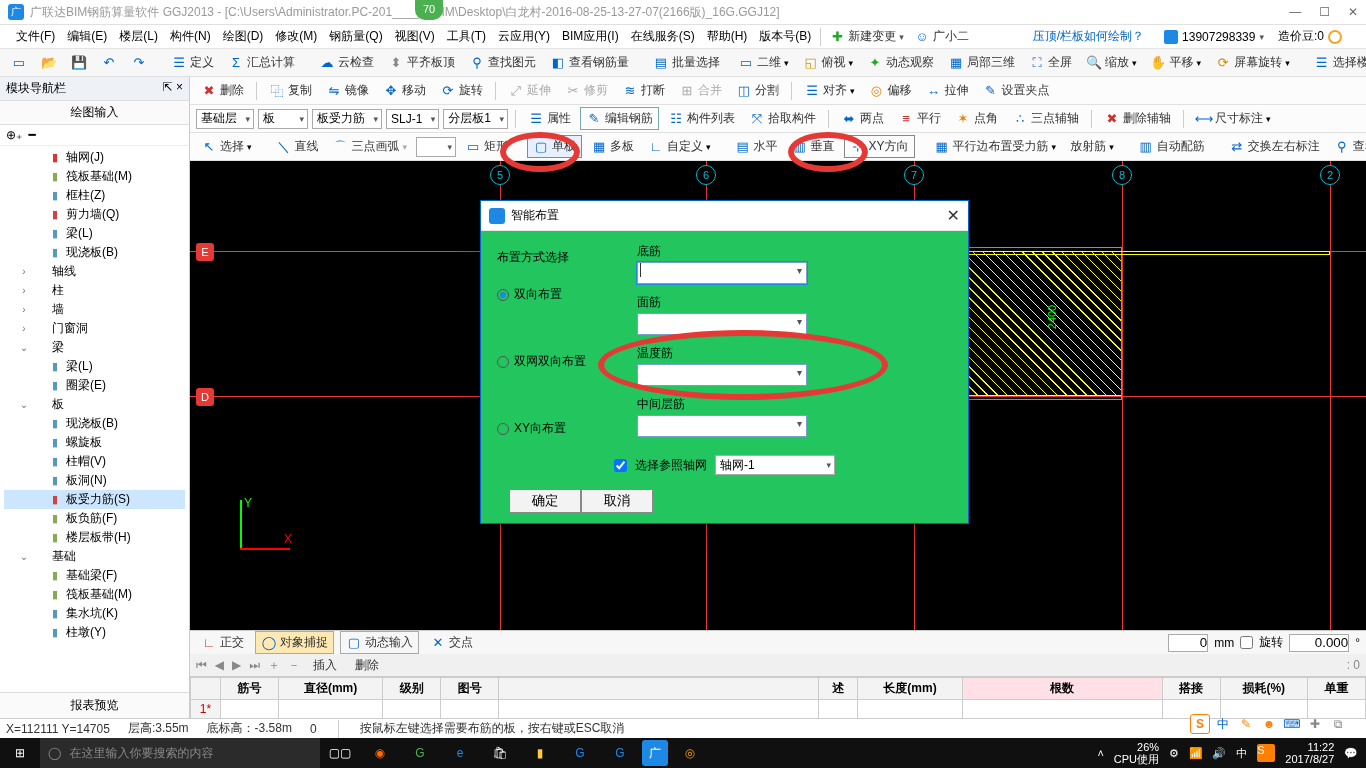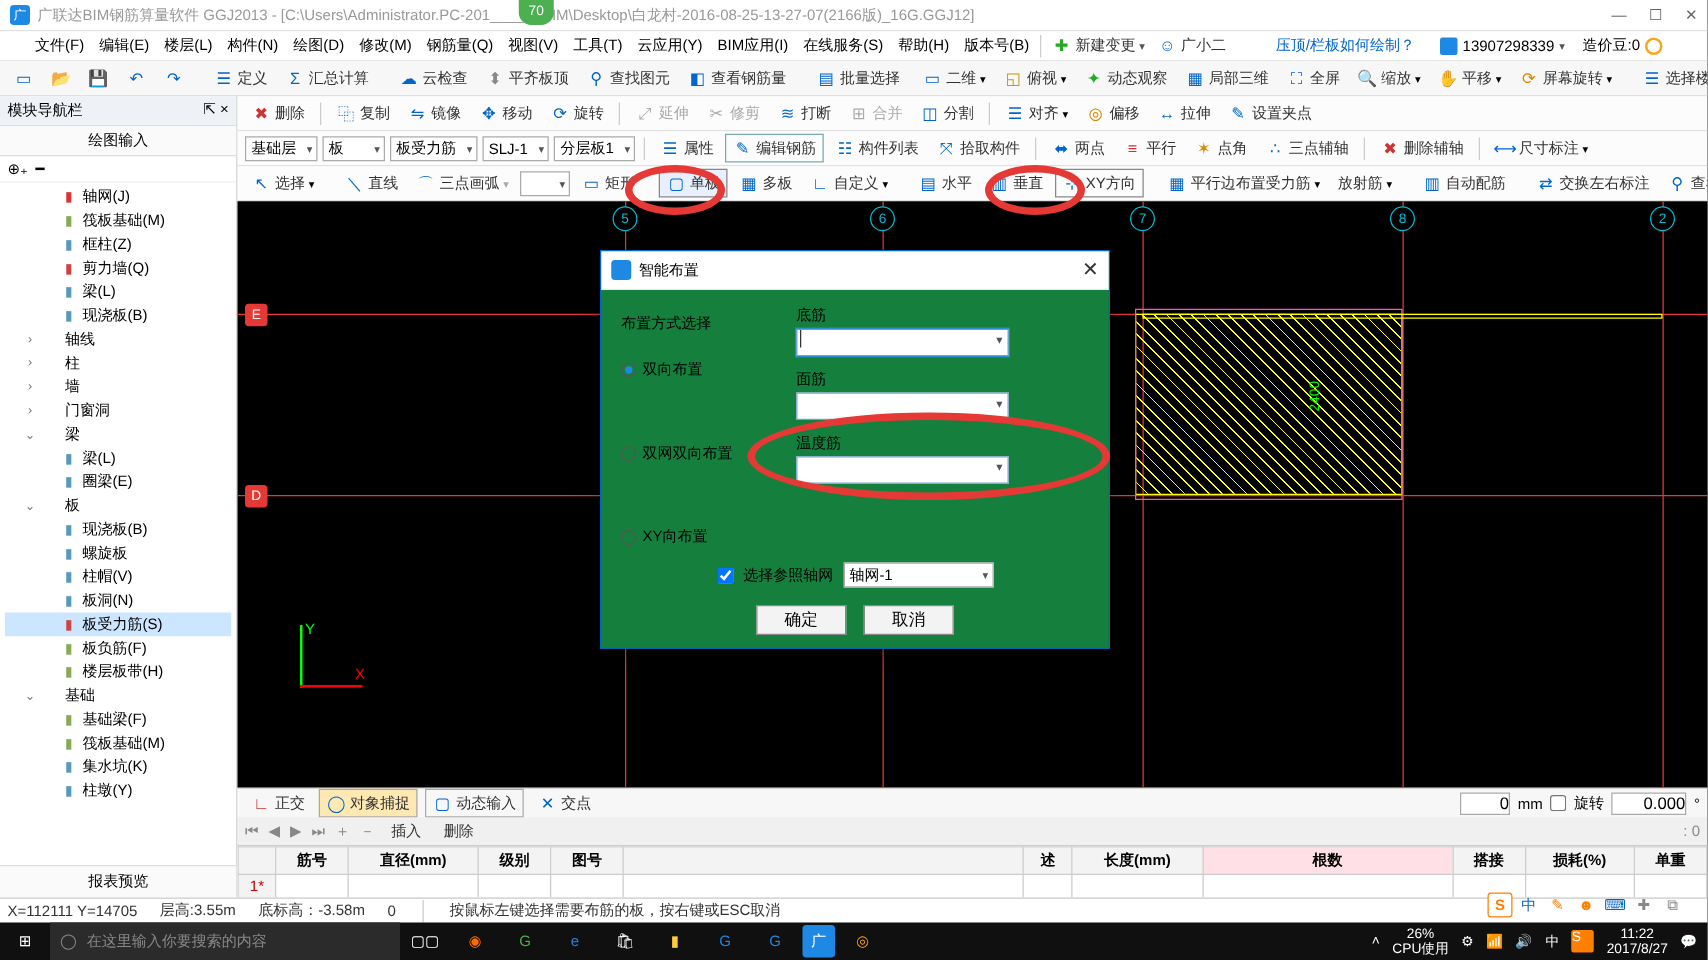--- a/index.html
+++ b/index.html
@@ -6,21 +6,21 @@
 body { width: 1366px; height: 768px; overflow: hidden; background: #f0f0f0; font-size: 12px; position: relative; }
 
 
 .titlebar { height: 25px; background: #fff; display: flex; align-items: center; padding: 0 8px; color: #999; border-bottom: 1px solid #e0e0e0; }
 .titlebar .app-icon { width: 16px; height: 16px; background: #1e88e5; border-radius: 3px; margin-right: 6px; display: flex; align-items: center; justify-content: center; color: #fff; font-size: 10px; }
 .titlebar .title-text { flex: 1; font-size: 12px; }
 .titlebar .badge { position: absolute; left: 415px; top: -2px; width: 28px; height: 22px; background: #4caf50; border-radius: 0 0 10px 10px; color: #fff; display: flex; align-items: center; justify-content: center; font-size: 11px; }
 .titlebar .win-btns { display: flex; gap: 18px; color: #666; }
 
 
-.menubar { height: 24px; background: #fff; display: flex; align-items: center; padding: 0 22px; border-bottom: 1px solid #e5e5e5; justify-content: center; }
+.menubar { height: 24px; background: #fff; display: flex; align-items: center; padding: 0 10px; border-bottom: 1px solid #e5e5e5; justify-content: center; }
 .menubar .mi { padding: 2px 6px; cursor: pointer; }
 .menubar .spacer { flex: 1; }
 .menubar .help-link { color: #0066cc; margin-right: 20px; }
 .menubar .user-pill { display: flex; align-items: center; gap: 4px; margin-right: 14px; }
 .menubar .user-icon { width: 14px; height: 14px; background: #1e88e5; border-radius: 2px; }
 .menubar .coin-icon { width:14px; height:14px; border:2px solid #f5a623; border-radius:50%; display:inline-block; }
 
 
 .toolbar { height: 28px; background: #f7f7f7; display: flex; align-items: center; padding: 0 6px; border-bottom: 1px solid #e0e0e0; gap: 4px; white-space: nowrap; }
 .toolbar.secondary { background: #fcfcfc; }
@@ -71,37 +71,37 @@
 .table-area th.pink { background: #ffe0e6; }
 .table-area td.rowhead { background: #f3f3f3; color:#c00; }
 .table-area td.data { background:#fff; }
 
 
 .status1 { position: absolute; left: 0; right: 0; bottom: 30px; height: 20px; background: #fff; border-top: 1px solid #ccc; display: flex; align-items: center; padding: 0 6px; gap: 18px; color: #333; }
 .taskbar { position: absolute; left:0; right:0; bottom:0; height:30px; background:#101010; display:flex; align-items:center; color:#fff; }
 .taskbar .tb-item { width:40px; height:30px; display:flex; align-items:center; justify-content:center; }
 .taskbar .search { flex:0 0 280px; background:#2b2b2b; height:30px; display:flex; align-items:center; padding:0 8px; color:#888; gap:8px; }
 .taskbar .tray { margin-left:auto; display:flex; align-items:center; gap:10px; padding-right:8px; font-size:11px; }
-.taskbar .tray .block { text-align:center; line-height:1.1; }
+.taskbar .tray .block { text-align:right; line-height:1.1; }
 .sogou-float { position:absolute; right:18px; bottom:34px; display:flex; gap:3px; align-items:center; }
 .sogou-float .chip { width:20px; height:20px; border-radius:3px; display:flex; align-items:center; justify-content:center; font-size:12px; }
 
 
-.dialog { position: absolute; left: 480px; top: 200px; width: 408px; background: #15803d; border: 1px solid #0066cc; box-shadow: 0 4px 18px rgba(0,0,0,0.3); }
+.dialog { position: absolute; left: 480px; top: 200px; width: 489px; background: #22c55e; border: 1px solid #0066cc; box-shadow: 0 4px 18px rgba(0,0,0,0.3); }
 .dialog .dlg-title { background: #fff; padding: 5px 8px; display: flex; align-items: center; gap: 6px; border-bottom: 1px solid #e8e8e8; }
 .dialog .dlg-title .dlg-icon { width:16px; height:16px; background:#1e88e5; border-radius:3px; }
 .dialog .dlg-title .dlg-close { margin-left:auto; font-size:16px; color:#333; cursor:pointer; }
 .dialog .dlg-body { padding: 12px 16px; display: flex; gap: 20px; }
 .dialog .col-left { width: 120px; display:flex; flex-direction:column; gap: 50px; padding-top: 6px;}
 .dialog .col-right { flex:1; display:flex; flex-direction:column; gap: 4px; }
 .dialog .field-row { margin-bottom: 6px; }
 .dialog .field-row label { display:block; margin-bottom: 2px; }
 .dialog .field-row .dd { width: 170px; height: 22px; border:1px solid #7a9fcc; background:#fff; position:relative; }
 .dialog .field-row .dd::after { content:"▾"; position:absolute; right:4px; top:2px; color:#555; font-size:10px; }
-.dialog .dlg-foot { padding: 10px 2px; display:flex; justify-content:center; gap: 14px; }
+.dialog .dlg-foot { padding: 10px 28px; display:flex; justify-content:flex-start; }
 .dialog .dlg-btn { width: 72px; height: 24px; border:1px solid #888; background:#f3f3f3; cursor:pointer; }
 .radio { display:flex; align-items:center; gap:5px; }
 .radio .r { width:12px; height:12px; border:1px solid #555; border-radius:50%; display:inline-flex; align-items:center; justify-content:center;}
 .radio .r.sel::after { content:""; width:6px; height:6px; background:#1e88e5; border-radius:50%; }
 
 
 .red-oval { position:absolute; border:6px solid #e53935; border-radius:50%; pointer-events:none; }
 </style>
 </head>
 <body>
@@ -773,20 +773,24 @@
           <div class="dd" style="outline:1px solid #1e88e5"><span style="border-left:1px solid #333;height:14px;margin-left:2px;display:inline-block"></span></div>
         </div>
       <div class="field-row">
           <label>面筋</label>
           <div class="dd"></div>
         </div>
       <div class="field-row">
           <label>温度筋</label>
           <div class="dd"></div>
         </div>
+      <div class="field-row">
+          <label>中间层筋</label>
+          <div class="dd"></div>
+        </div>
     </div>
   </div>
   <div style="padding:0 16px 4px;display:flex;align-items:center;gap:8px;justify-content:center">
     <input type="checkbox" checked="" style="">
     <span>选择参照轴网</span>
     <span class="combo" style="min-width:120px">轴网-1</span>
   </div>
   <div class="dlg-foot">
     <button class="dlg-btn">确定</button>
     <button class="dlg-btn">取消</button>

